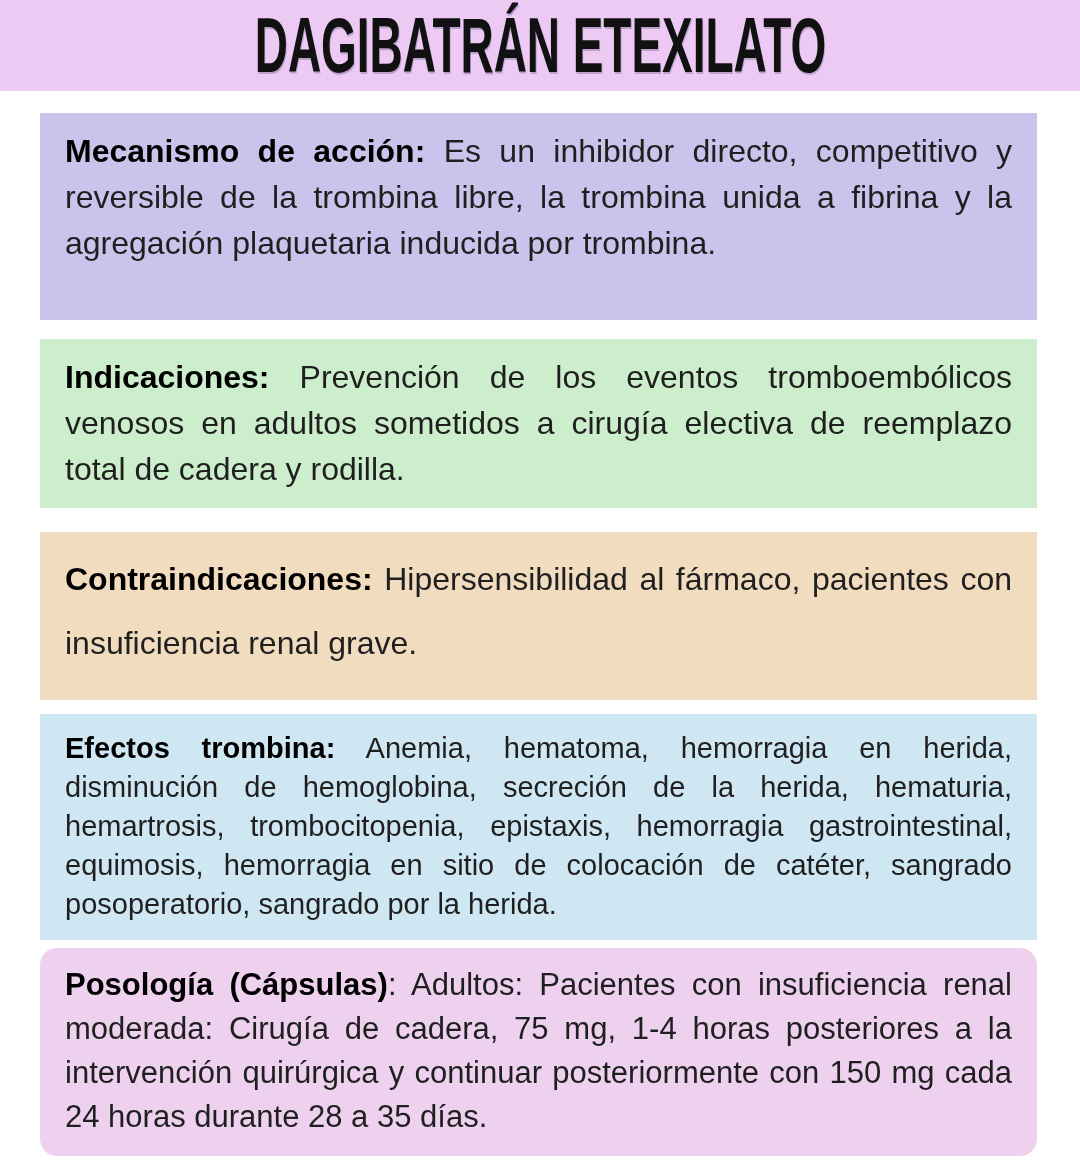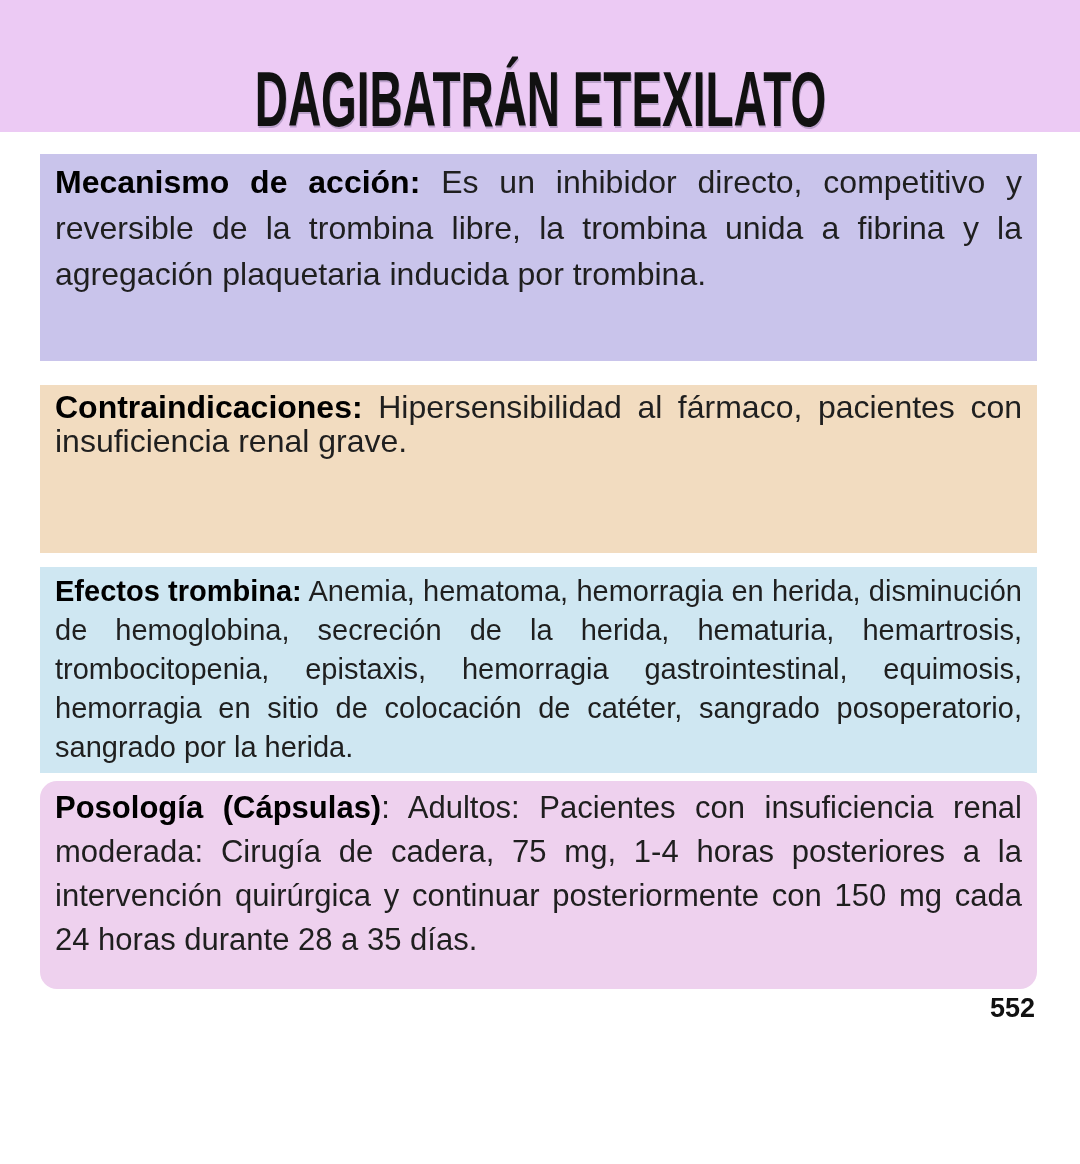--- a/index.html
+++ b/index.html
@@ -13,24 +13,24 @@
   }
   .page {
     position: relative;
     width: 1080px;
     height: 1164px;
     background: #ffffff;
   }
   
   .header {
     width: 1080px;
-    height: 132px;
+    height: 91px;
     background: #eccaf4;
     display: flex;
-    align-items: flex-end;
+    align-items: center;
     justify-content: center;
     overflow: hidden;
   }
   .title {
     margin: 0;
     font-weight: 800;
     font-size: 56px;
     letter-spacing: 0px;
     color: #111111;
     white-space: nowrap;
@@ -41,42 +41,42 @@
   
   .content {
     margin: 0 43px 0 40px;
   }
   .sec {
     box-sizing: border-box;
     padding: 3px 13px 4px 13px;
     text-align: justify;
     color: #1f1f1f;
   }
-  .sec p { margin: 2px; }
+  .sec p { margin: 12px; }
   .hd {
     font-weight: bold;
     color: #000000;
   }
   .sec-mecanismo {
     margin-top: 22px;
     min-height: 207px;
     font-size: 32px;
     line-height: 46px;
   }
   .sec-indicaciones {
     margin-top: 19px;
     min-height: 148px;
     font-size: 32px;
     line-height: 46px;
   }
   .sec-contraindicaciones {
     margin-top: 24px;
     min-height: 168px;
     font-size: 32px;
-    line-height: 34px;
+    line-height: 64px;
   }
   .sec-efectos {
     margin-top: 14px;
     min-height: 195px;
     font-size: 29px;
     line-height: 39px;
   }
   .sec-posologia {
     margin-top: 8px;
     min-height: 208px;
@@ -102,20 +102,23 @@
   <div class="header" style="background-color: rgb(236, 202, 244);">
     <h1 class="title">DAGIBATRÁN ETEXILATO</h1>
   </div>
 
   <div class="content">
 
     <div class="sec sec-mecanismo" style="background-color: rgb(201, 196, 235);">
       <p><span class="hd">Mecanismo de acción:</span><span class="colon"></span> <span>Es un inhibidor directo, competitivo y reversible de la trombina libre, la trombina unida a fibrina y la agregación plaquetaria inducida por trombina.</span></p>
     </div>
 
+    <div class="sec sec-indicaciones" style="background-color: rgb(205, 238, 205);">
+      <p><span class="hd">Indicaciones:</span><span class="colon"></span> <span>Prevención de los eventos tromboembólicos venosos en adultos sometidos a cirugía electiva de reemplazo total de cadera y rodilla.</span></p>
+    </div>
 
     <div class="sec sec-contraindicaciones" style="background-color: rgb(242, 220, 192);">
       <p><span class="hd">Contraindicaciones:</span><span class="colon"></span> <span>Hipersensibilidad al fármaco, pacientes con insuficiencia renal grave.</span></p>
     </div>
 
     <div class="sec sec-efectos" style="background-color: rgb(207, 231, 242);">
       <p><span class="hd">Efectos trombina:</span><span class="colon"></span> <span>Anemia, hematoma, hemorragia en herida, disminución de hemoglobina, secreción de la herida, hematuria, hemartrosis, trombocitopenia, epistaxis, hemorragia gastrointestinal, equimosis, hemorragia en sitio de colocación de catéter, sangrado posoperatorio, sangrado por la herida.</span></p>
     </div>
 
     <div class="sec sec-posologia" style="background-color: rgb(238, 209, 238); border-radius: 17px;">

